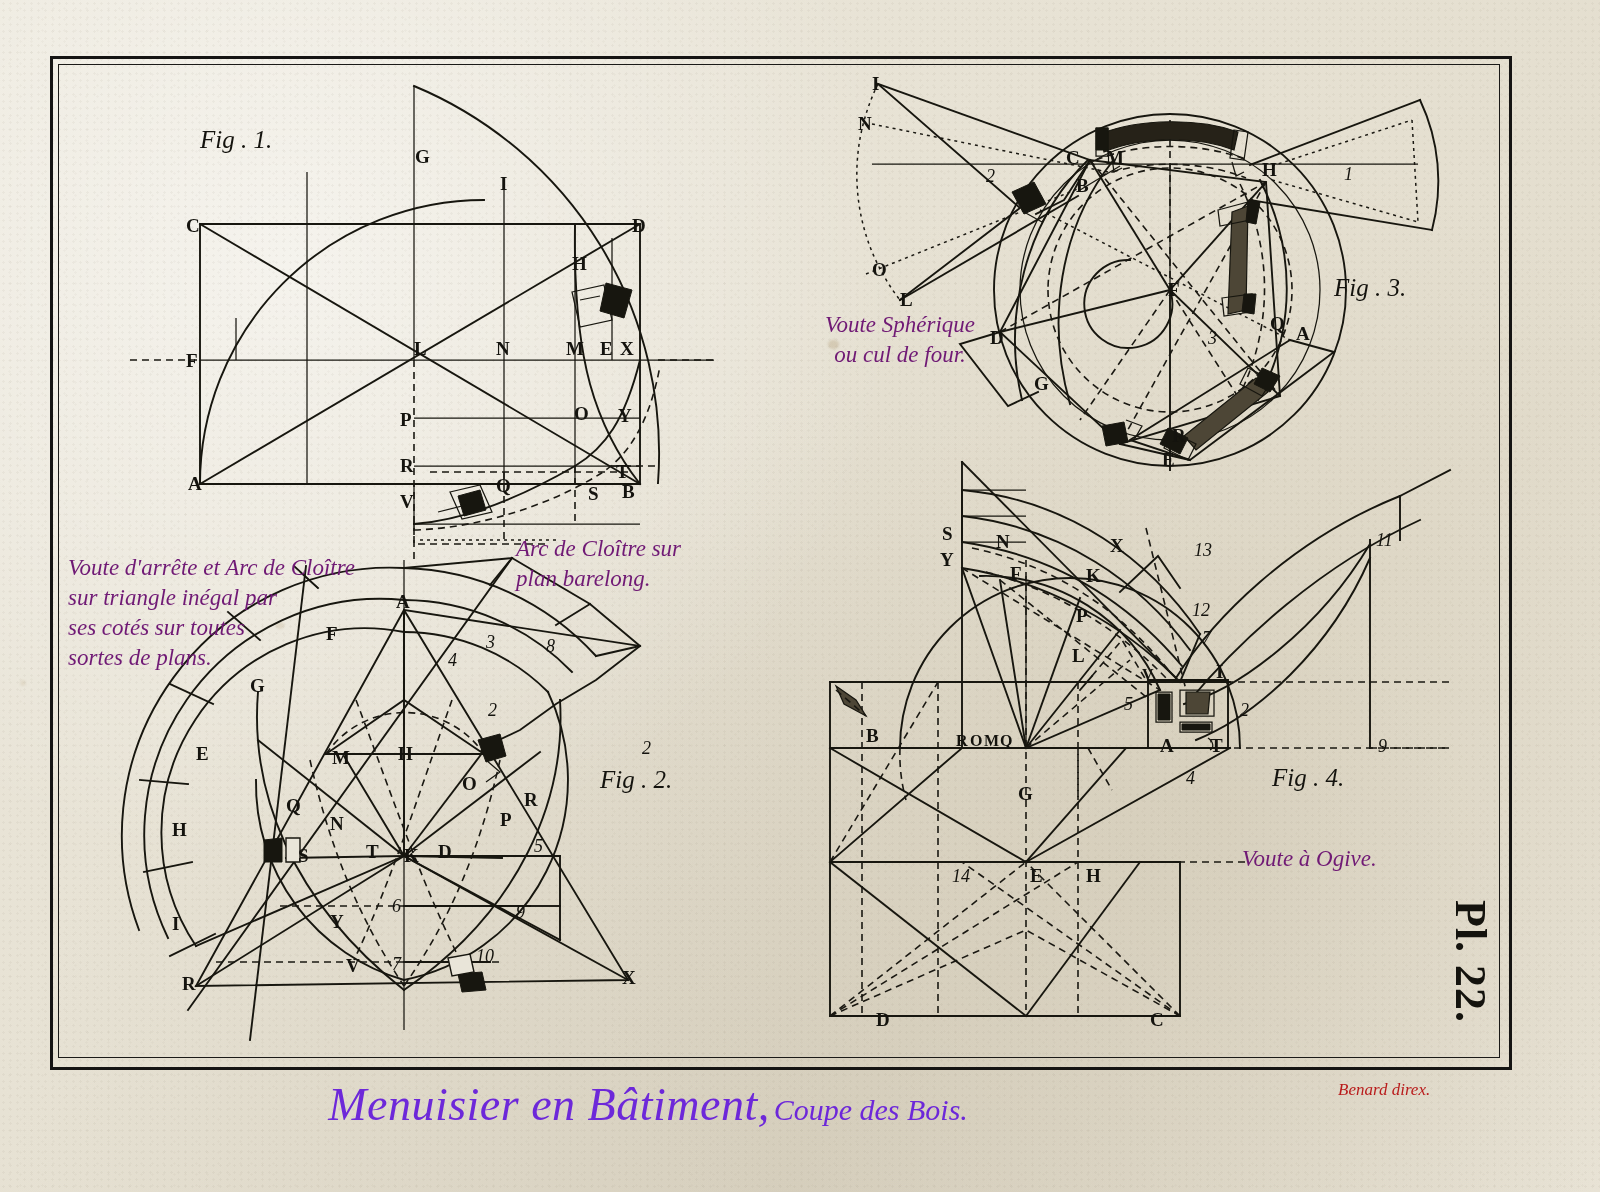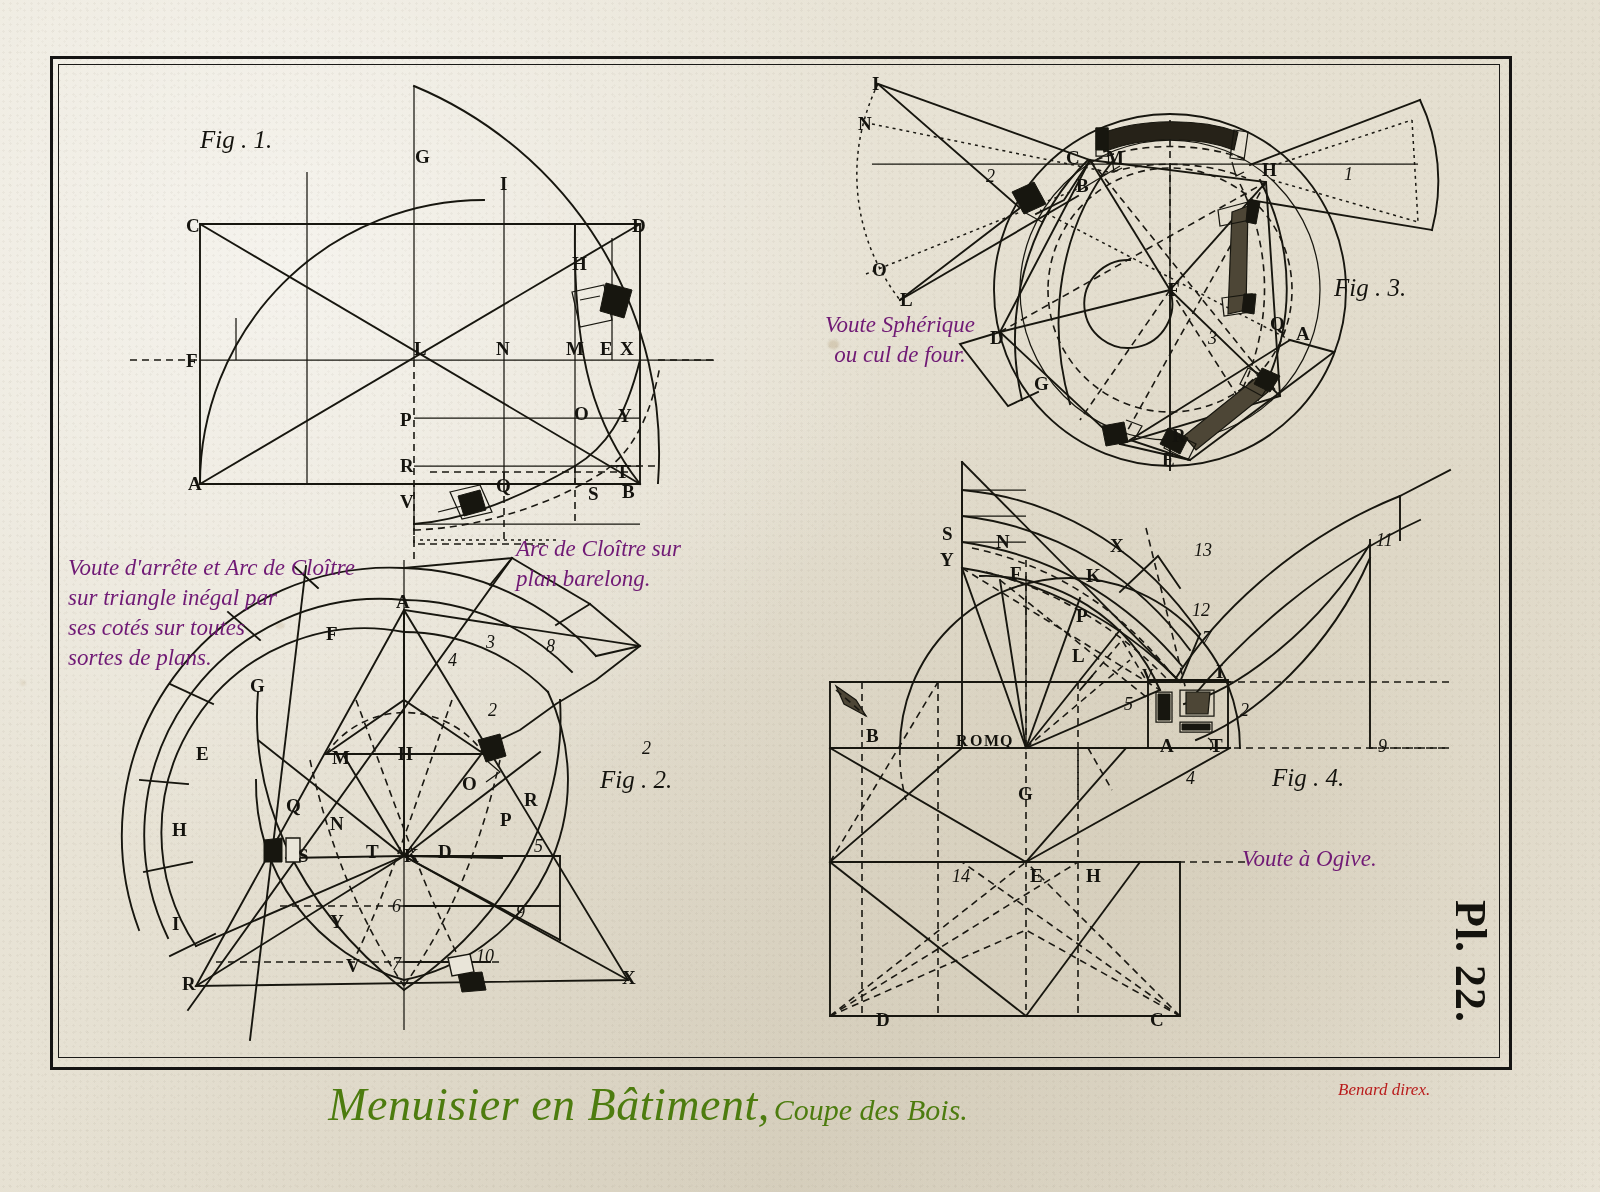--- a/index.html
+++ b/index.html
@@ -62,21 +62,21 @@
     font-family:"Liberation Serif", serif;
     font-size:18px;font-style:italic;fill:#14130e;
   }
   .figlbl{
     font-family:"Liberation Serif", serif;
     font-size:25px;font-style:italic;fill:#14130e;
   }
   #title{
     position:absolute;left:0;top:1078px;width:1296px;text-align:center;
     font-family:"Liberation Serif", serif;
-    font-style:italic;color:#4d7c0f;white-space:nowrap;
+    font-style:italic;color:#6d28d9;white-space:nowrap;
   }
   #title .big{font-size:46px;letter-spacing:.5px;}
   #title .small{font-size:30px;}
   #credit{
     position:absolute;left:1338px;top:1080px;
     font-family:"Liberation Serif", serif;font-style:italic;
     font-size:17px;color:#b91c1c;
   }
   #plateno{
     position:absolute;left:1496px;top:900px;width:200px;

